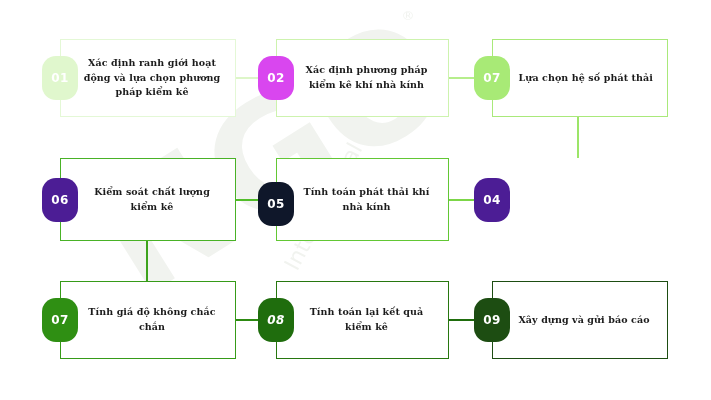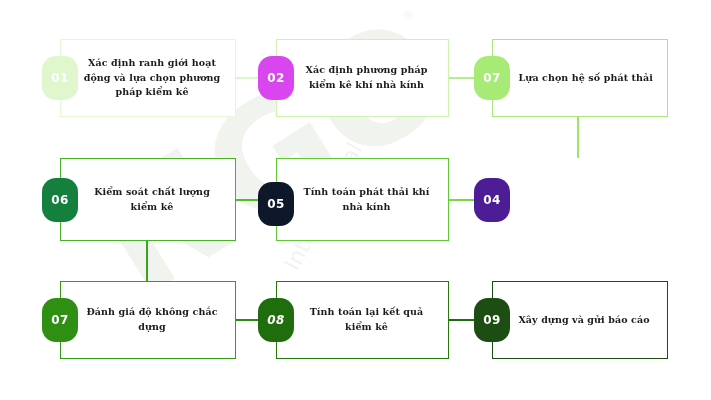--- a/index.html
+++ b/index.html
@@ -130,37 +130,37 @@
   <div class="step" style="left:492px; top:39px; width:176px; height:78px; border:1.5px solid #a9e97a;justify-content:flex-end;">
     <div class="step-label">Lựa chọn hệ số phát thải</div>
   </div>
   <div class="badge" style="left:474px; top:56px; background:#a8ea76;">
     <span class="badge-num">07</span>
   </div>
 
   <div class="step" style="left:60px; top:158px; width:176px; height:83px; border:1.5px solid #49b226;">
     <div class="step-label">Kiểm soát chất lượng kiểm kê</div>
   </div>
-  <div class="badge" style="left:42px; top:178px; background:#15803d;">
+  <div class="badge" style="left:42px; top:178px; background:#4c1d95;">
     <span class="badge-num">06</span>
   </div>
 
   <div class="step" style="left:276px; top:158px; width:173px; height:83px; border:1.5px solid #62c734;">
     <div class="step-label">Tính toán phát thải khí nhà kính</div>
   </div>
   <div class="badge" style="left:258px; top:182px; background:#0f172a;">
     <span class="badge-num">05</span>
   </div>
 
   <div class="badge" style="left:474px; top:178px; background:#4c1d95;">
     <span class="badge-num">04</span>
   </div>
 
   <div class="step" style="left:60px; top:281px; width:176px; height:78px; border:1.5px solid #369b18;">
-    <div class="step-label">Đánh giá độ không chắc dựng</div>
+    <div class="step-label">Tính giá độ không chắc chắn</div>
   </div>
   <div class="badge" style="left:42px; top:298px; background:#2f8f13;">
     <span class="badge-num">07</span>
   </div>
 
   <div class="step" style="left:276px; top:281px; width:173px; height:78px; border:1.5px solid #27770f;">
     <div class="step-label">Tính toán lại kết quả kiểm kê</div>
   </div>
   <div class="badge" style="left:258px; top:298px; background:#1f6d0d;font-style:italic;">
     <span class="badge-num">08</span>

